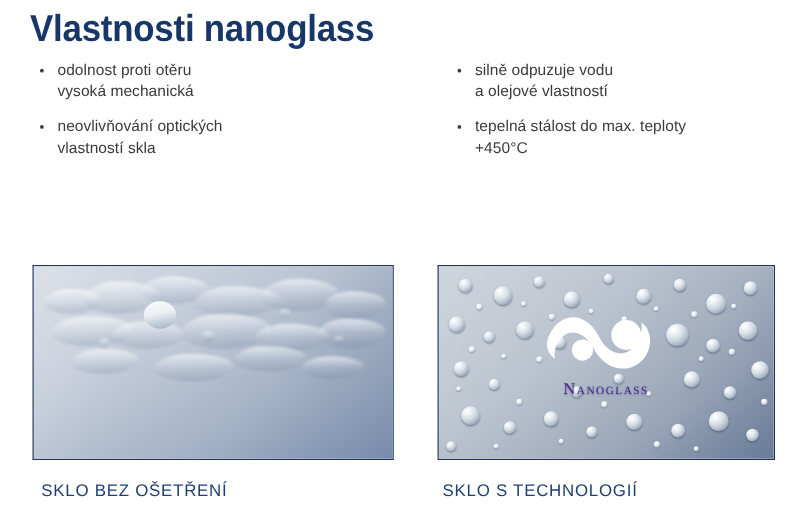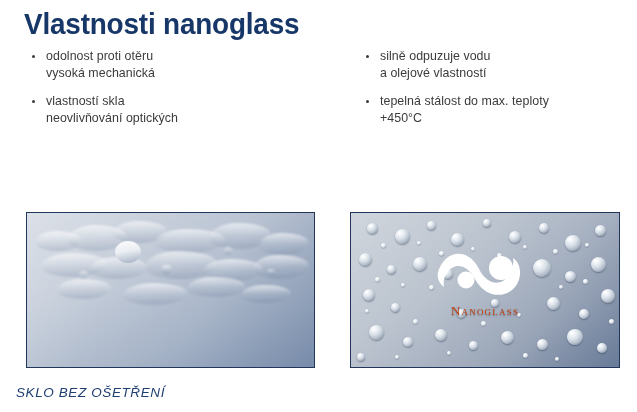--- a/index.html
+++ b/index.html
@@ -162,58 +162,58 @@
     margin-left: -52px;
     text-align: center;
   }
   .logo svg { display: block; margin: 0 auto; }
   .logo .wordmark {
     margin-top: 1px;
     font-family: "Liberation Serif", "DejaVu Serif", serif;
     font-size: 13px;
     font-variant: small-caps;
     letter-spacing: 1.2px;
-    color: #c2410c;
+    color: #4c1d95;
     text-shadow: 0 1px 1.5px rgba(40,60,90,0.55);
     line-height: 14px;
   }
 
   
   .caption {
     position: absolute;
     top: 384px;
     font-size: 13.5px;
     line-height: 18px;
     color: #1f3f73;
     letter-spacing: 0.6px;
     white-space: nowrap;
   }
-  .caption-left  { left: 16px; font-style: italic; }
+  .caption-left  { left: 33px; }
   .caption-right { left: 354px; }
 </style>
 </head>
 <body>
 
 <div class="page">
 
   <div class="title">Vlastnosti nanoglass</div>
 
   <div class="columns">
 
     <div class="col col-left">
       <ul class="bullets">
         <li>
           <span class="dot"></span>
           <span class="bline">odolnost proti otěru</span>
           <span class="bline">vysoká mechanická</span>
         </li>
         <li>
           <span class="dot"></span>
+          <span class="bline">neovlivňování optických</span>
           <span class="bline">vlastností skla</span>
-          <span class="bline">neovlivňování optických</span>
         </li>
       </ul>
     </div>
 
     <div class="col col-right">
       <ul class="bullets">
         <li>
           <span class="dot"></span>
           <span class="bline">silně odpuzuje vodu</span>
           <span class="bline">a olejové vlastností</span>
@@ -325,14 +325,15 @@
           <circle cx="31" cy="29" r="8.5" fill="#ffffff"></circle>
           <circle cx="66" cy="17" r="12" fill="#ffffff"></circle>
         </svg>
         <div class="wordmark">Nanoglass</div>
       </div>
     </div>
   </div>
 
   <div class="caption caption-left">SKLO BEZ OŠETŘENÍ</div>
 
+  <div class="caption caption-right">SKLO S TECHNOLOGIÍ</div>
 
 </div>
 
 </body></html>

